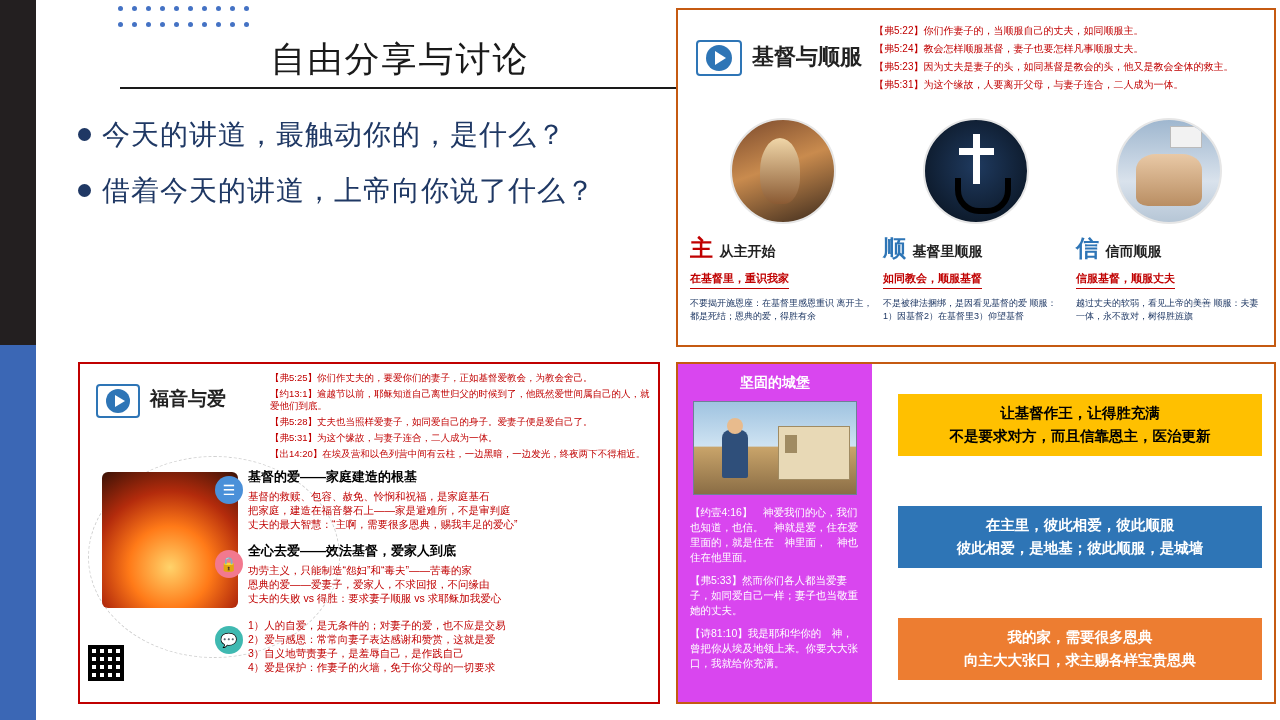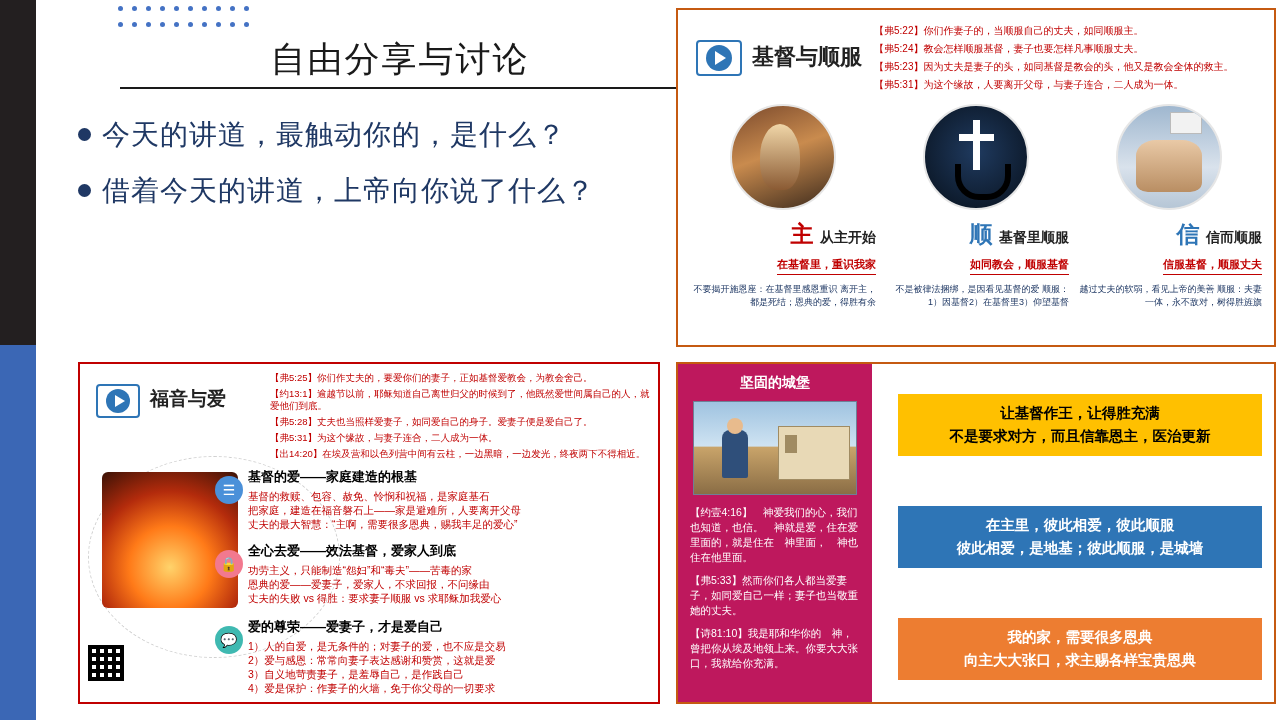--- a/index.html
+++ b/index.html
@@ -43,21 +43,21 @@
   #p-top{left:676px;top:8px;width:596px;height:335px;}
   .pt-head{position:absolute;left:0;top:0;width:100%;height:86px;}
   .pt-badge{position:absolute;left:18px;top:30px;width:42px;height:32px;border:2px solid #2e75b6;border-radius:4px;display:flex;align-items:center;justify-content:center;}
   .pt-badge .play{width:0;height:0;border-left:11px solid #fff;border-top:7px solid transparent;border-bottom:7px solid transparent;margin-left:3px;}
   .pt-badge .circ{width:26px;height:26px;border-radius:50%;background:#2e75b6;display:flex;align-items:center;justify-content:center;}
   .pt-title{position:absolute;left:74px;top:32px;font-size:22px;font-weight:bold;color:#222;}
   .pt-verses{position:absolute;left:196px;top:14px;width:390px;}
   .pt-verses p{margin:0 0 5px 0;font-size:10px;line-height:13px;color:#c00000;}
 
   .pt-cols{position:absolute;left:0;top:92px;width:100%;}
-  .pt-col{position:absolute;top:2px;width:186px;text-align:right;}
+  .pt-col{position:absolute;top:16px;width:186px;text-align:left;}
   .pt-col.c1{left:12px;}
   .pt-col.c2{left:205px;}
   .pt-col.c3{left:398px;}
   .pt-img{width:102px;height:102px;border-radius:50%;margin:0 auto;position:relative;overflow:hidden;border:2px solid #e6e6e6;}
   .img-a{background:linear-gradient(160deg,#7b4a2d 0%,#c98b4e 45%,#3c2a1c 100%);}
   .img-a:after{content:"";position:absolute;left:28px;top:18px;width:40px;height:66px;background:linear-gradient(180deg,#f0d6a8,#8a5a33);border-radius:50% 50% 40% 40%;}
   .img-b{background:radial-gradient(circle at 50% 45%,#1f3a5f 0%,#0d1a2b 75%);}
   .img-b .cross{position:absolute;left:48px;top:14px;width:7px;height:50px;background:#fff;}
   .img-b .cross2{position:absolute;left:34px;top:28px;width:35px;height:7px;background:#fff;}
   .img-b .anchor{position:absolute;left:30px;top:58px;width:44px;height:30px;border:6px solid #000;border-top:none;border-radius:0 0 24px 24px;}
@@ -97,21 +97,21 @@
   .ic2{left:135px;top:186px;background:#f2798f;}
   .ic3{left:135px;top:262px;background:#3fb9b1;}
 
   .qr{position:absolute;left:88px;top:645px;width:36px;height:36px;background:
     repeating-linear-gradient(90deg,#000 0 4px,#fff 4px 8px),
     repeating-linear-gradient(0deg,#000 0 4px,transparent 4px 8px);
     background-blend-mode:multiply;}
 
   
   #p-br{left:676px;top:362px;width:596px;height:338px;}
-  .br-left{position:absolute;left:0;top:0;width:194px;height:100%;background:#be185d;}
+  .br-left{position:absolute;left:0;top:0;width:194px;height:100%;background:#d946ef;}
   .br-l-title{margin:10px 0 0 0;text-align:center;font-size:14px;font-weight:bold;color:#fff;}
   .br-pic{margin:9px auto 0 auto;width:162px;height:92px;background:linear-gradient(180deg,#9fc3e0 0%,#cfe3f2 48%,#c9a46a 49%,#8a6d45 100%);position:relative;border:1px solid #6f7f96;}
   .br-pic .wall{position:absolute;right:6px;top:24px;width:70px;height:52px;background:#e8d9b6;border:1px solid #a08b62;}
   .br-pic .wall b{position:absolute;left:6px;top:8px;width:12px;height:18px;background:#a08b62;display:block;}
   .br-pic .man{position:absolute;left:28px;top:28px;width:26px;height:48px;background:#2f4f7a;border-radius:8px 8px 2px 2px;}
   .br-pic .head{position:absolute;left:33px;top:16px;width:16px;height:16px;border-radius:50%;background:#e8bb8d;}
   .br-txt{margin:10px 10px 0 12px;font-size:10.5px;line-height:15px;color:#ffffff;}
   .br-txt p{margin:0 0 8px 0;}
 
   .br-right{position:absolute;left:212px;top:12px;width:384px;height:100%;}
@@ -241,31 +241,30 @@
     <div class="bl-ring"></div>
     <div class="bl-photo"></div>
 
     <div class="bl-icon ic1">☰</div>
     <div class="bl-icon ic2">🔒</div>
     <div class="bl-icon ic3">💬</div>
 
     <div class="bl-sec bl-s1">
       <div class="hd">基督的爱——家庭建造的根基</div>
       <div class="ln">基督的救赎、包容、赦免、怜悯和祝福，是家庭基石</div>
-      <div class="ln">把家庭，建造在福音磐石上——家是避难所，人要离开父母</div>
+      <div class="ln">把家庭，建造在福音磐石上——家是避难所，不是审判庭</div>
       <div class="ln">丈夫的最大智慧：“主啊，需要很多恩典，赐我丰足的爱心”</div>
     </div>
     <div class="bl-sec bl-s2">
       <div class="hd">全心去爱——效法基督，爱家人到底</div>
       <div class="ln">功劳主义，只能制造“怨妇”和“毒夫”——苦毒的家</div>
       <div class="ln">恩典的爱——爱妻子，爱家人，不求回报，不问缘由</div>
       <div class="ln">丈夫的失败 vs 得胜：要求妻子顺服 vs 求耶稣加我爱心</div>
     </div>
     <div class="bl-sec bl-s3">
-      <div class="hd">爱的尊荣——爱妻子，才是爱自己</div>
       <div class="ln">1）人的自爱，是无条件的；对妻子的爱，也不应是交易</div>
       <div class="ln">2）爱与感恩：常常向妻子表达感谢和赞赏，这就是爱</div>
       <div class="ln">3）自义地苛责妻子，是羞辱自己，是作践自己</div>
       <div class="ln">4）爱是保护：作妻子的火墙，免于你父母的一切要求</div>
     </div>
   </div>
 
   <div class="qr"></div>
 
   <div class="panel panel-orange" id="p-br">

